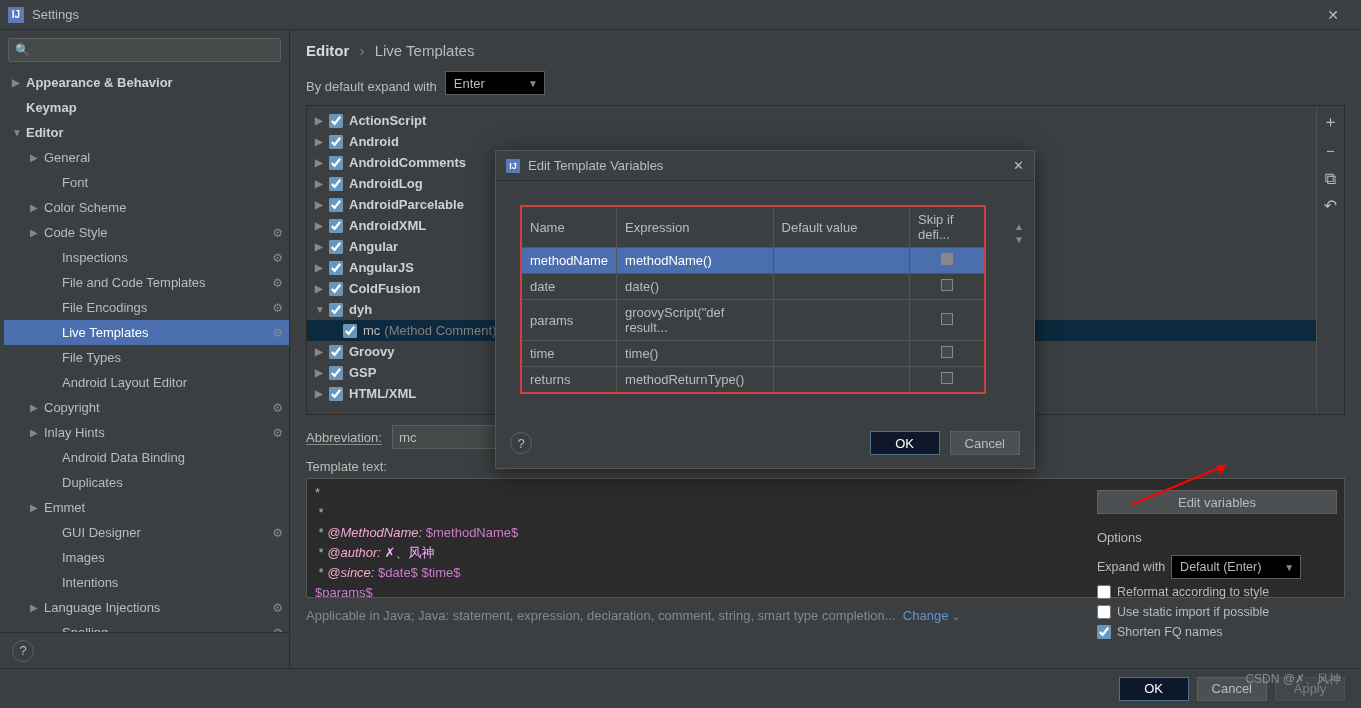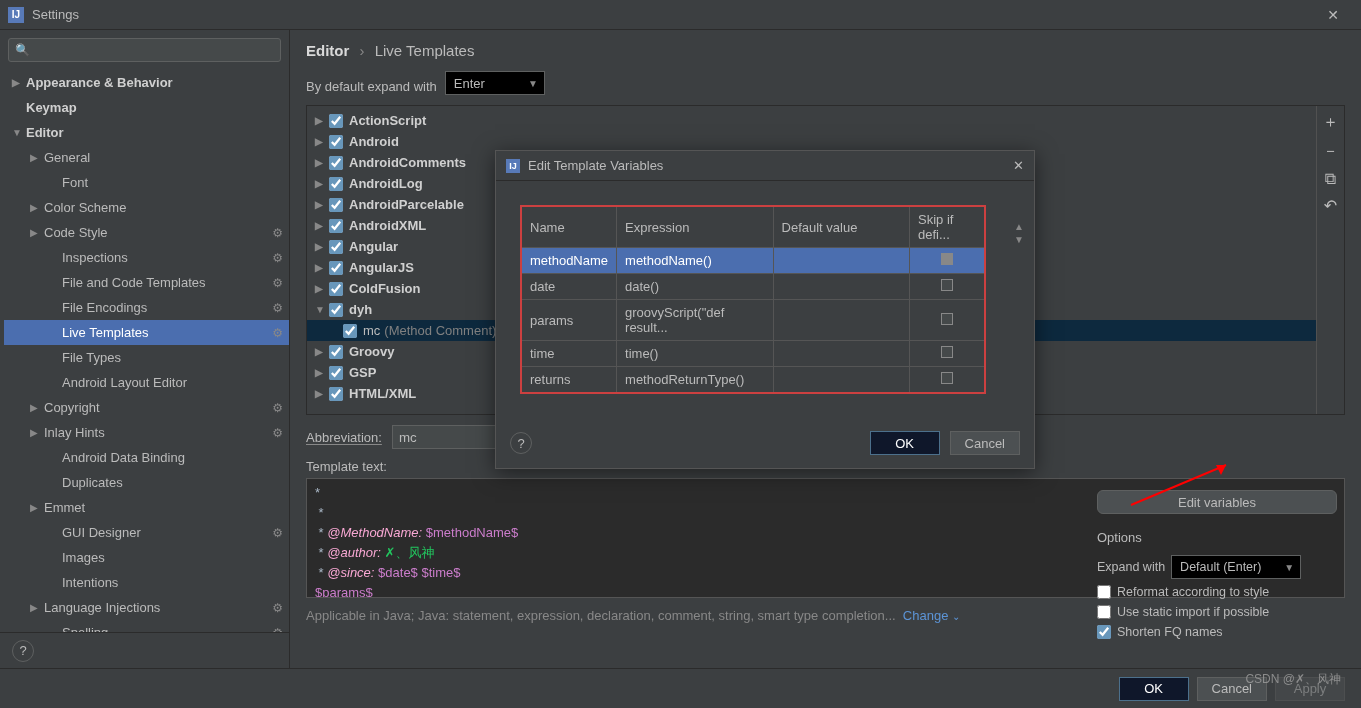--- a/index.html
+++ b/index.html
@@ -38,27 +38,27 @@
 .sub-item .dim { color: #808080; margin-left: 4px; }
 .side-buttons { width: 28px; background: #3c3f41; border-left: 1px solid #515151; display: flex; flex-direction: column; align-items: center; padding-top: 6px; gap: 8px; color: #bbbbbb; }
 .side-buttons div { cursor: pointer; font-size: 16px; }
 .form-row { display: flex; align-items: center; margin-top: 10px; gap: 10px; }
 .form-row label { text-decoration: underline; text-decoration-color: #888; text-underline-offset: 2px; }
 .text-input { background: #45494a; border: 1px solid #5e6060; height: 24px; color: #bbb; padding: 0 6px; flex: 1; }
 .template-text-label { margin-top: 10px; display: block; }
 .template-editor { background: #2b2b2b; border: 1px solid #555; height: 120px; margin-top: 4px; padding: 4px 8px; font-family: "Consolas", monospace; font-size: 13px; line-height: 20px; color: #a9b7c6; white-space: pre; overflow: hidden;}
 .kw-tag { color: #f9a8d4; font-style: italic; }
 .kw-var { color: #cb7dcb; }
-.kw-red { color: #22c55e; }
+.kw-red { color: #f0abfc; }
 .applicable { margin-top: 10px; color: #888; }
 .applicable a { color: #5c94d6; text-decoration: none; cursor: pointer; }
 .right-panel { position: absolute; right: 24px; top: 460px; width: 240px; }
 .btn { background: #4c5052; border: 1px solid #5e6060; color: #bbb; height: 24px; padding: 0 14px; display: inline-flex; align-items: center; justify-content: center; cursor: pointer; }
 .btn.primary { background: #0f172a; border-color: #4c708c; color: #fff; }
-.btn.wide { width: 240px; justify-content: center; border-radius: 6px; }
+.btn.wide { width: 240px; justify-content: center; }
 .options-box { margin-top: 16px; }
 .options-box .title { color: #bbb; margin-bottom: 10px; }
 .options-box .row { display: flex; align-items: center; margin-bottom: 6px; gap: 6px; font-size: 12.5px;}
 .options-box input[type=checkbox] { accent-color: #6897bb; width:14px;height:14px;}
 .footer { height: 40px; border-top: 1px solid #2b2b2b; display: flex; align-items: center; padding: 0 16px; }
 .footer .spacer { flex: 1; }
 .footer .btn { margin-left: 8px; min-width: 70px; justify-content: center; }
 .modal { position: absolute; left: 495px; top: 150px; width: 540px; background: #3c3f41; border: 1px solid #555; box-shadow: 0 4px 20px rgba(0,0,0,0.5); z-index: 100; }
 .modal-title { height: 30px; display: flex; align-items: center; padding: 0 10px; border-bottom: 1px solid #2b2b2b; }
 .modal-title .app-icon { width: 14px; height: 14px; background: #587ab8; margin-right: 8px; display:flex;align-items:center;justify-content:center;color:#fff;font-size:9px;font-weight:bold;}

